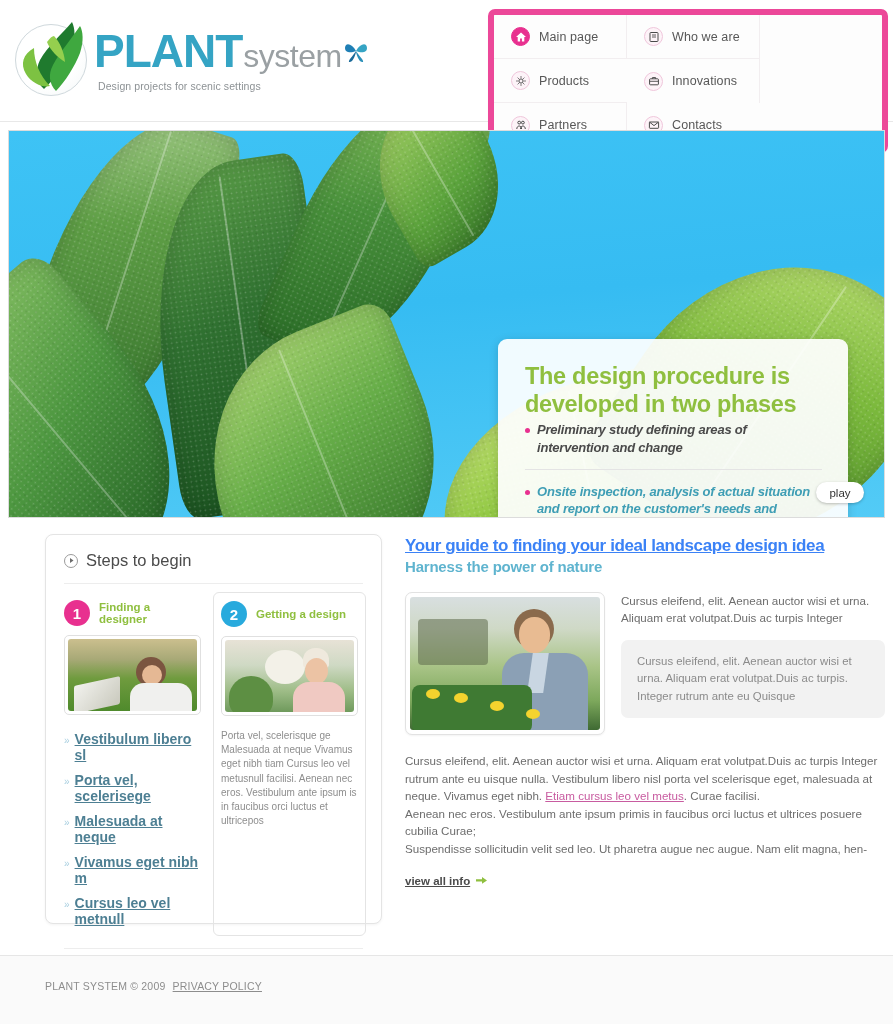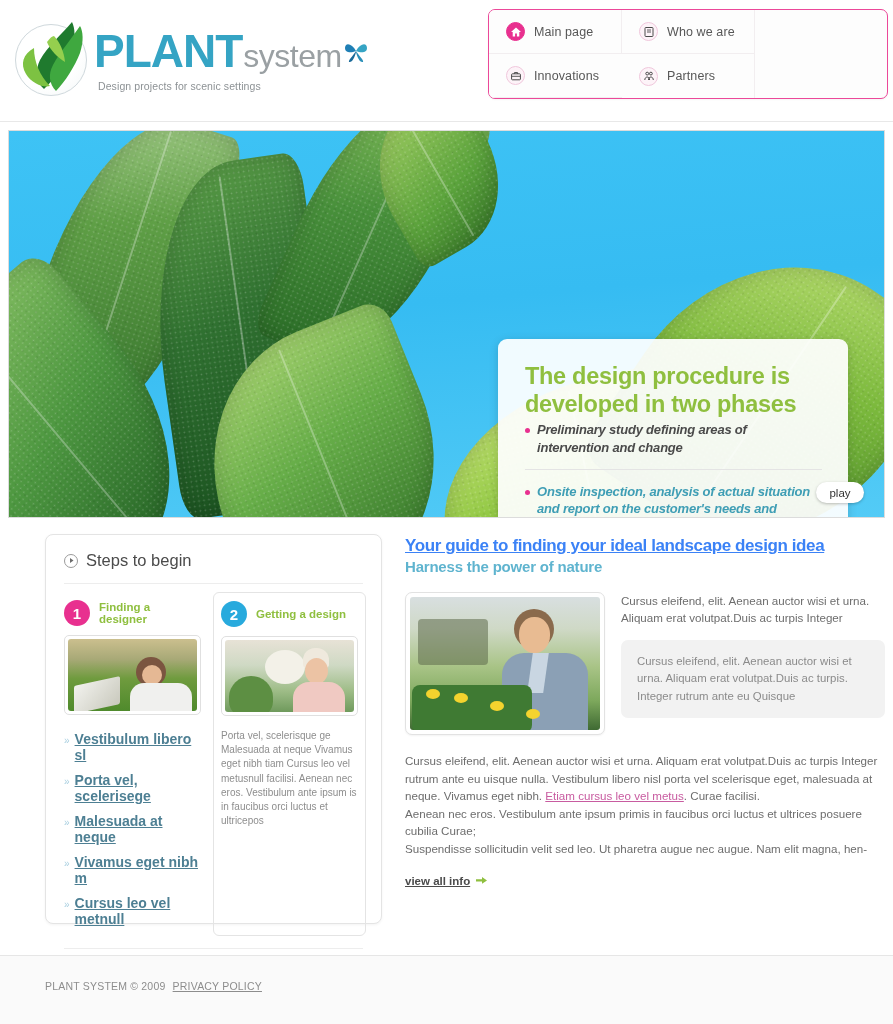--- a/index.html
+++ b/index.html
@@ -74,21 +74,21 @@
     letter-spacing: 0.1px;
   }
 
   
   .nav {
     position: absolute;
     right: 5px;
     top: 9px;
     width: 400px;
     background: #fdfdfd;
-    border: 1px solid #ec4899;
+    border: 6px solid #ec4899;
     border-radius: 7px;
     box-shadow: 0 1px 2px rgba(0,0,0,0.04);
     display: flex;
     flex-wrap: wrap;
     overflow: hidden;
   }
   .nav-item {
     width: 133px;
     height: 44px;
     display: flex;
@@ -503,39 +503,59 @@
             <rect x="2" y="1.5" width="8" height="9" rx="0.8" fill="none" stroke="#4a4a4a" stroke-width="1"></rect>
             <line x1="4" y1="4" x2="8" y2="4" stroke="#4a4a4a" stroke-width="0.9"></line>
             <line x1="4" y1="6" x2="8" y2="6" stroke="#4a4a4a" stroke-width="0.9"></line>
           </svg>
       </span>
       <span class="nav-label">Who we are</span>
     </div>
     <div class="nav-item">
       <span class="nav-ico">
         <svg width="12" height="12" viewBox="0 0 12 12">
+            <g fill="none" stroke="#4a4a4a" stroke-width="1">
+              <circle cx="6" cy="6" r="2.1"></circle>
+              <path d="M6 1.3v1.4M6 9.3v1.4M1.3 6h1.4M9.3 6h1.4M2.7 2.7l1 1M8.3 8.3l1 1M9.3 2.7l-1 1M3.7 8.3l-1 1"></path>
+            </g>
+          </svg>
+      </span>
+      <span class="nav-label">Products</span>
+    </div>
+    <div class="nav-item">
+      <span class="nav-ico">
+        <svg width="12" height="12" viewBox="0 0 12 12">
             <rect x="1.6" y="3.8" width="8.8" height="6" rx="0.8" fill="none" stroke="#4a4a4a" stroke-width="1"></rect>
             <path d="M4.4 3.8V2.6h3.2v1.2" fill="none" stroke="#4a4a4a" stroke-width="1"></path>
             <line x1="1.6" y1="6.3" x2="10.4" y2="6.3" stroke="#4a4a4a" stroke-width="0.9"></line>
           </svg>
       </span>
       <span class="nav-label">Innovations</span>
     </div>
     <div class="nav-item">
       <span class="nav-ico">
         <svg width="12" height="12" viewBox="0 0 12 12">
             <g fill="none" stroke="#4a4a4a" stroke-width="1">
               <circle cx="4.2" cy="3.6" r="1.4"></circle>
               <circle cx="7.9" cy="3.6" r="1.4"></circle>
               <path d="M1.8 10c0-1.8 1.1-3 2.4-3s2.4 1.2 2.4 3"></path>
               <path d="M5.5 10c0-1.8 1.1-3 2.4-3s2.4 1.2 2.4 3"></path>
             </g>
           </svg>
       </span>
       <span class="nav-label">Partners</span>
+    </div>
+    <div class="nav-item">
+      <span class="nav-ico">
+        <svg width="12" height="12" viewBox="0 0 12 12">
+            <rect x="1.4" y="3" width="9.2" height="6.3" rx="0.6" fill="none" stroke="#4a4a4a" stroke-width="1"></rect>
+            <path d="M1.4 3l4.6 3.6L10.6 3" fill="none" stroke="#4a4a4a" stroke-width="1"></path>
+          </svg>
+      </span>
+      <span class="nav-label">Contacts</span>
     </div>
   </nav>
 </div>
 
 <div class="hero">
   <div class="hero-sky">
 
     <div class="leaf" style="left:40px;top:-20px;width:150px;height:330px;transform:rotate(18deg);background:linear-gradient(160deg,#a9cf8e 0%,#5f9f46 35%,#2e6b28 100%);">
       <div class="leaf-tex"></div>
         <div class="leaf-vein"></div>

